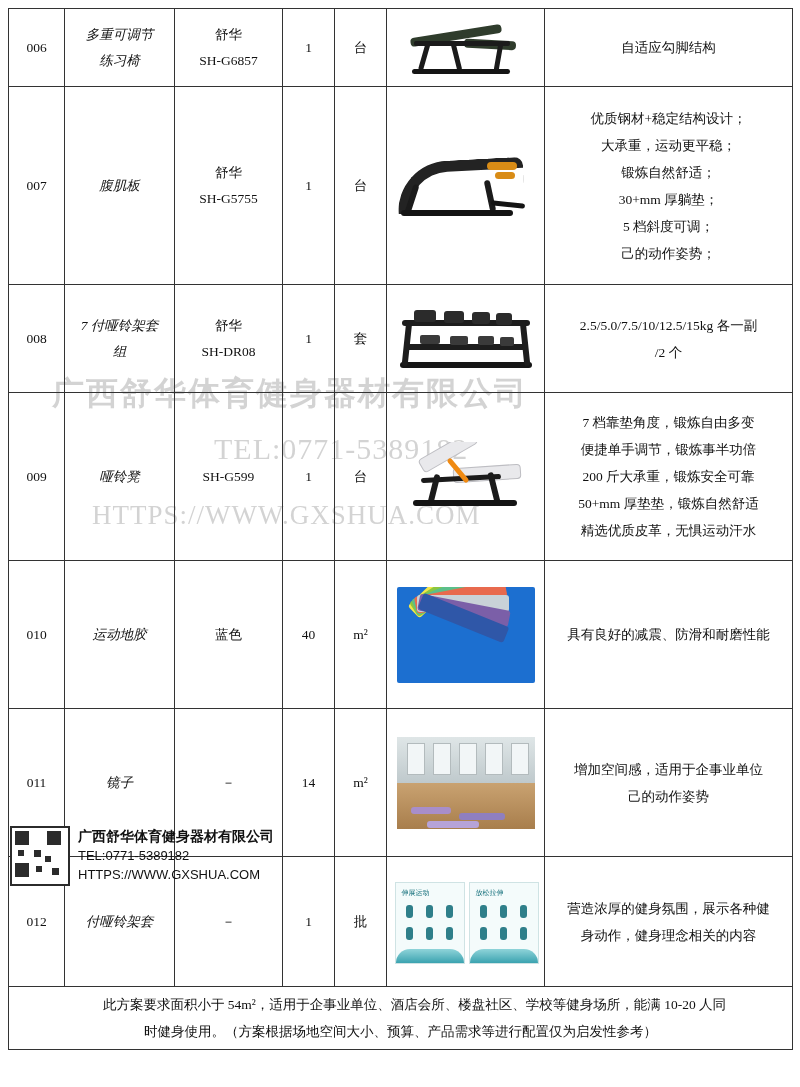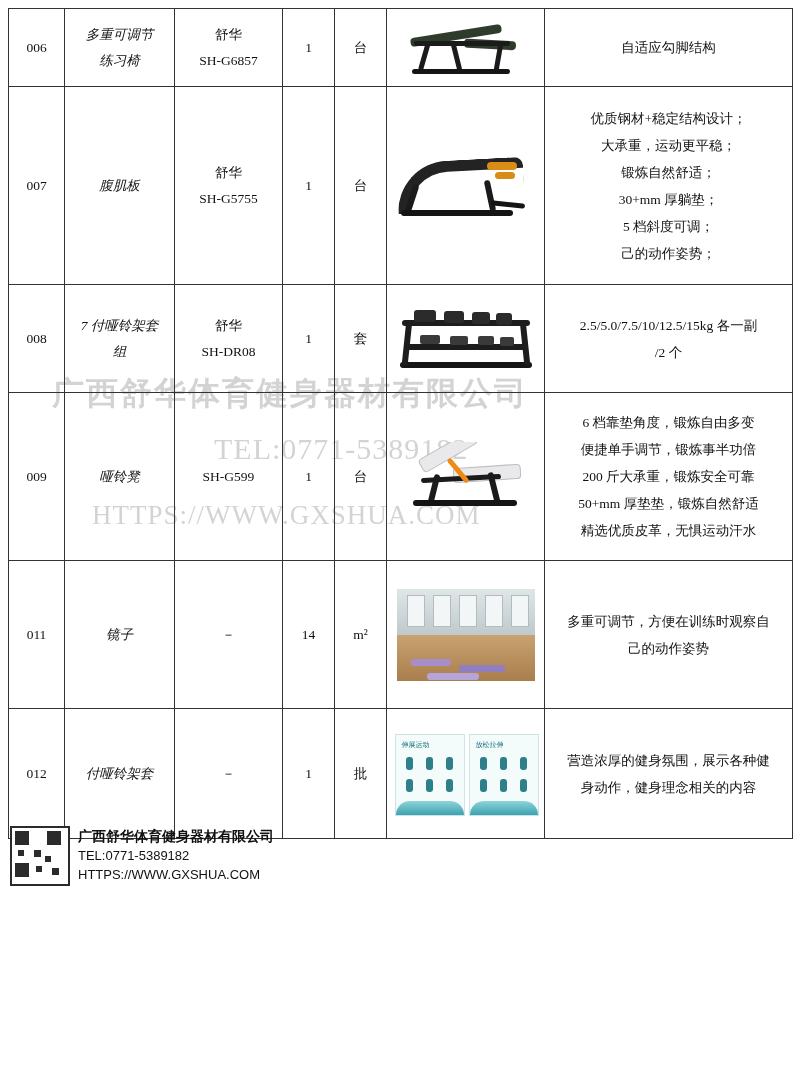--- a/index.html
+++ b/index.html
@@ -405,28 +405,53 @@
             <div class="back"></div>
               <div class="seat"></div>
               <div class="frame"></div>
             <div class="orange"></div>
               <div class="leg1"></div>
               <div class="leg2"></div>
               <div class="base"></div>
           </div>
         </td>
         <td class="cell-desc">
-          <span class="line">6 档靠垫角度，锻炼自由多变</span>
+          <span class="line">7 档靠垫角度，锻炼自由多变</span>
           <span class="line">便捷单手调节，锻炼事半功倍</span>
           <span class="line">200 斤大承重，锻炼安全可靠</span>
           <span class="line">50+mm 厚垫垫，锻炼自然舒适</span>
           <span class="line">精选优质皮革，无惧运动汗水</span>
         </td>
       </tr>
 
+      <tr style="height:148px">
+        <td>010</td>
+        <td class="cell-name">
+          <div>运动地胶</div>
+        </td>
+        <td class="cell-model">
+          <div>蓝色</div>
+        </td>
+        <td>40</td>
+        <td class="unit-sup">m²</td>
+        <td class="cell-img">
+          <div class="imgbox floor010">
+            <div class="strip" style="background:#f2e74b; transform:rotate(-44deg);"></div>
+            <div class="strip" style="background:#8cc63e; transform:rotate(-33deg);"></div>
+            <div class="strip" style="background:#5bbf8a; transform:rotate(-22deg);"></div>
+            <div class="strip" style="background:#e86a4e; transform:rotate(-11deg);"></div>
+            <div class="strip" style="background:#c9d2d8; transform:rotate(0deg);"></div>
+            <div class="strip" style="background:#7b5fa8; transform:rotate(11deg);"></div>
+            <div class="strip" style="background:#2f57a8; transform:rotate(22deg);"></div>
+          </div>
+        </td>
+        <td class="cell-desc">
+          <span class="line">具有良好的减震、防滑和耐磨性能</span>
+        </td>
+      </tr>
 
       <tr style="height:148px">
         <td>011</td>
         <td class="cell-name">
           <div>镜子</div>
         </td>
         <td class="cell-model">
           <div>－</div>
         </td>
         <td>14</td>
@@ -439,21 +464,21 @@
             <div class="win" style="left:62px"></div>
             <div class="win" style="left:88px"></div>
             <div class="win" style="left:114px"></div>
             <div class="floor"></div>
             <div class="mat" style="left:14px; top:70px; width:40px; background:#a88ec9;"></div>
             <div class="mat" style="left:62px; top:76px; width:46px; background:#8f7fc0;"></div>
             <div class="mat" style="left:30px; top:84px; width:52px; background:#b6a3d8;"></div>
           </div>
         </td>
         <td class="cell-desc">
-          <span class="line">多重可调节，方便在训练时观察自</span>
+          <span class="line">增加空间感，适用于企事业单位</span>
           <span class="line">己的动作姿势</span>
         </td>
       </tr>
 
       <tr style="height:130px">
         <td>012</td>
         <td class="cell-name">
           <div>付哑铃架套</div>
         </td>
         <td class="cell-model">
@@ -484,20 +509,26 @@
               <div class="wave"></div>
             </div>
           </div>
         </td>
         <td class="cell-desc">
           <span class="line">营造浓厚的健身氛围，展示各种健</span>
           <span class="line">身动作，健身理念相关的内容</span>
         </td>
       </tr>
 
+      <tr class="footer">
+        <td colspan="7">
+          <span class="indent">此方案要求面积小于 54m²，适用于企事业单位、酒店会所、楼盘社区、学校等健身场所，能满 10-20 人同</span>
+          <span>时健身使用。（方案根据场地空间大小、预算、产品需求等进行配置仅为启发性参考）</span>
+        </td>
+      </tr>
 
     </tbody>
   </table>
 
   <div class="stamp">
     <div class="qr">
       <div class="blk" style="left:3px;  top:3px;  width:14px; height:14px;"></div>
       <div class="blk" style="left:35px; top:3px;  width:14px; height:14px;"></div>
       <div class="blk" style="left:3px;  top:35px; width:14px; height:14px;"></div>
       <div class="blk" style="left:22px; top:22px; width:7px;  height:7px;"></div>

